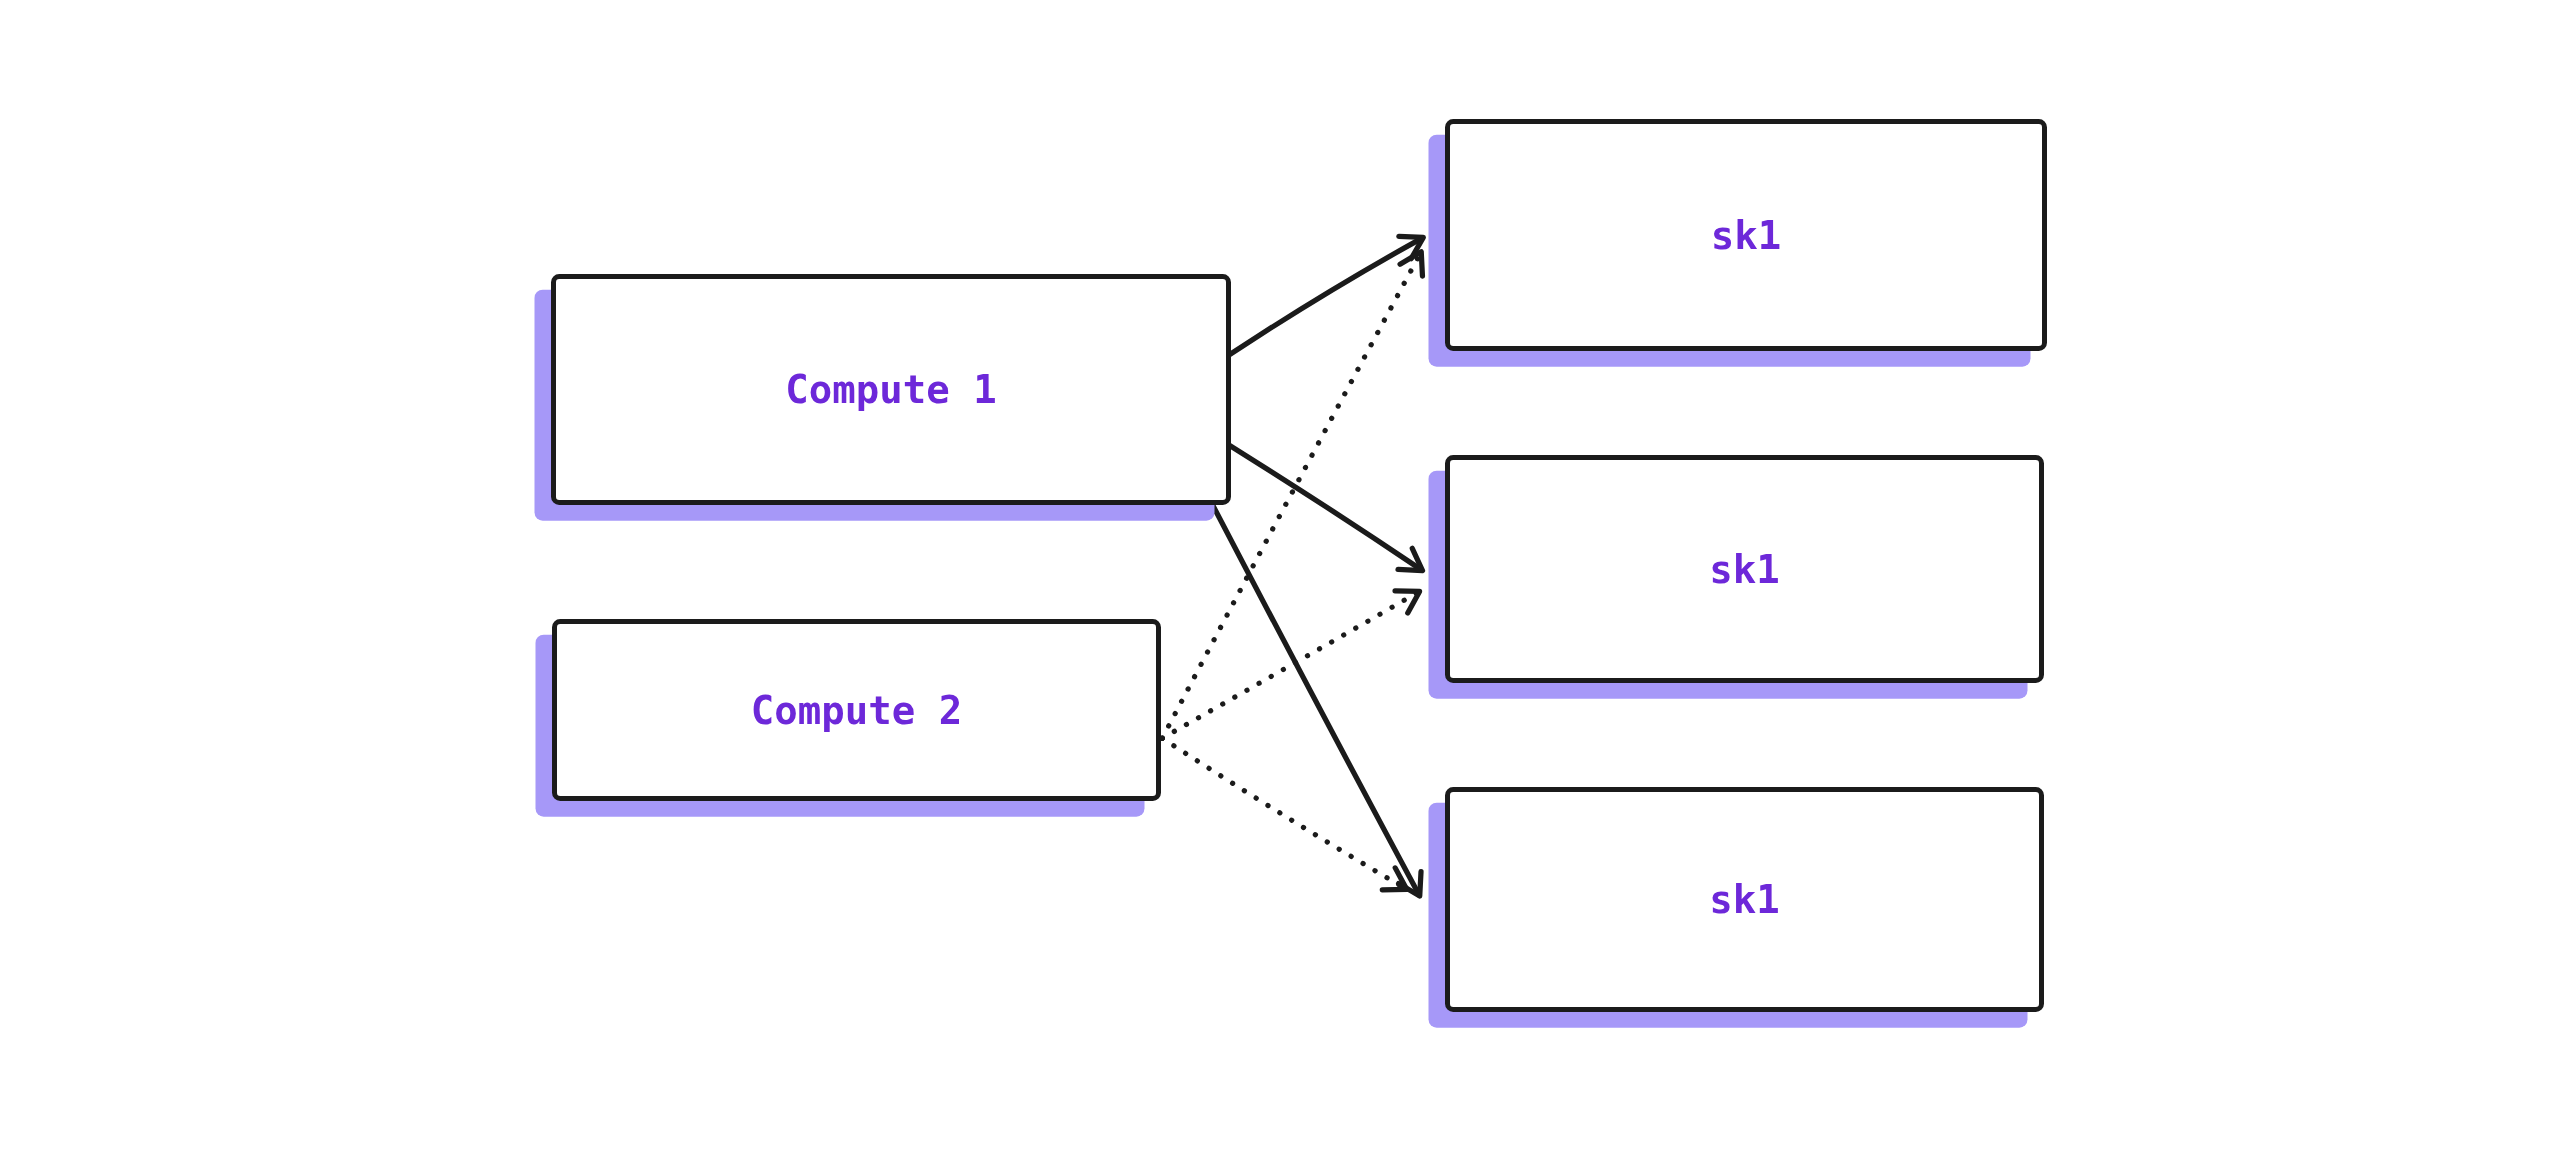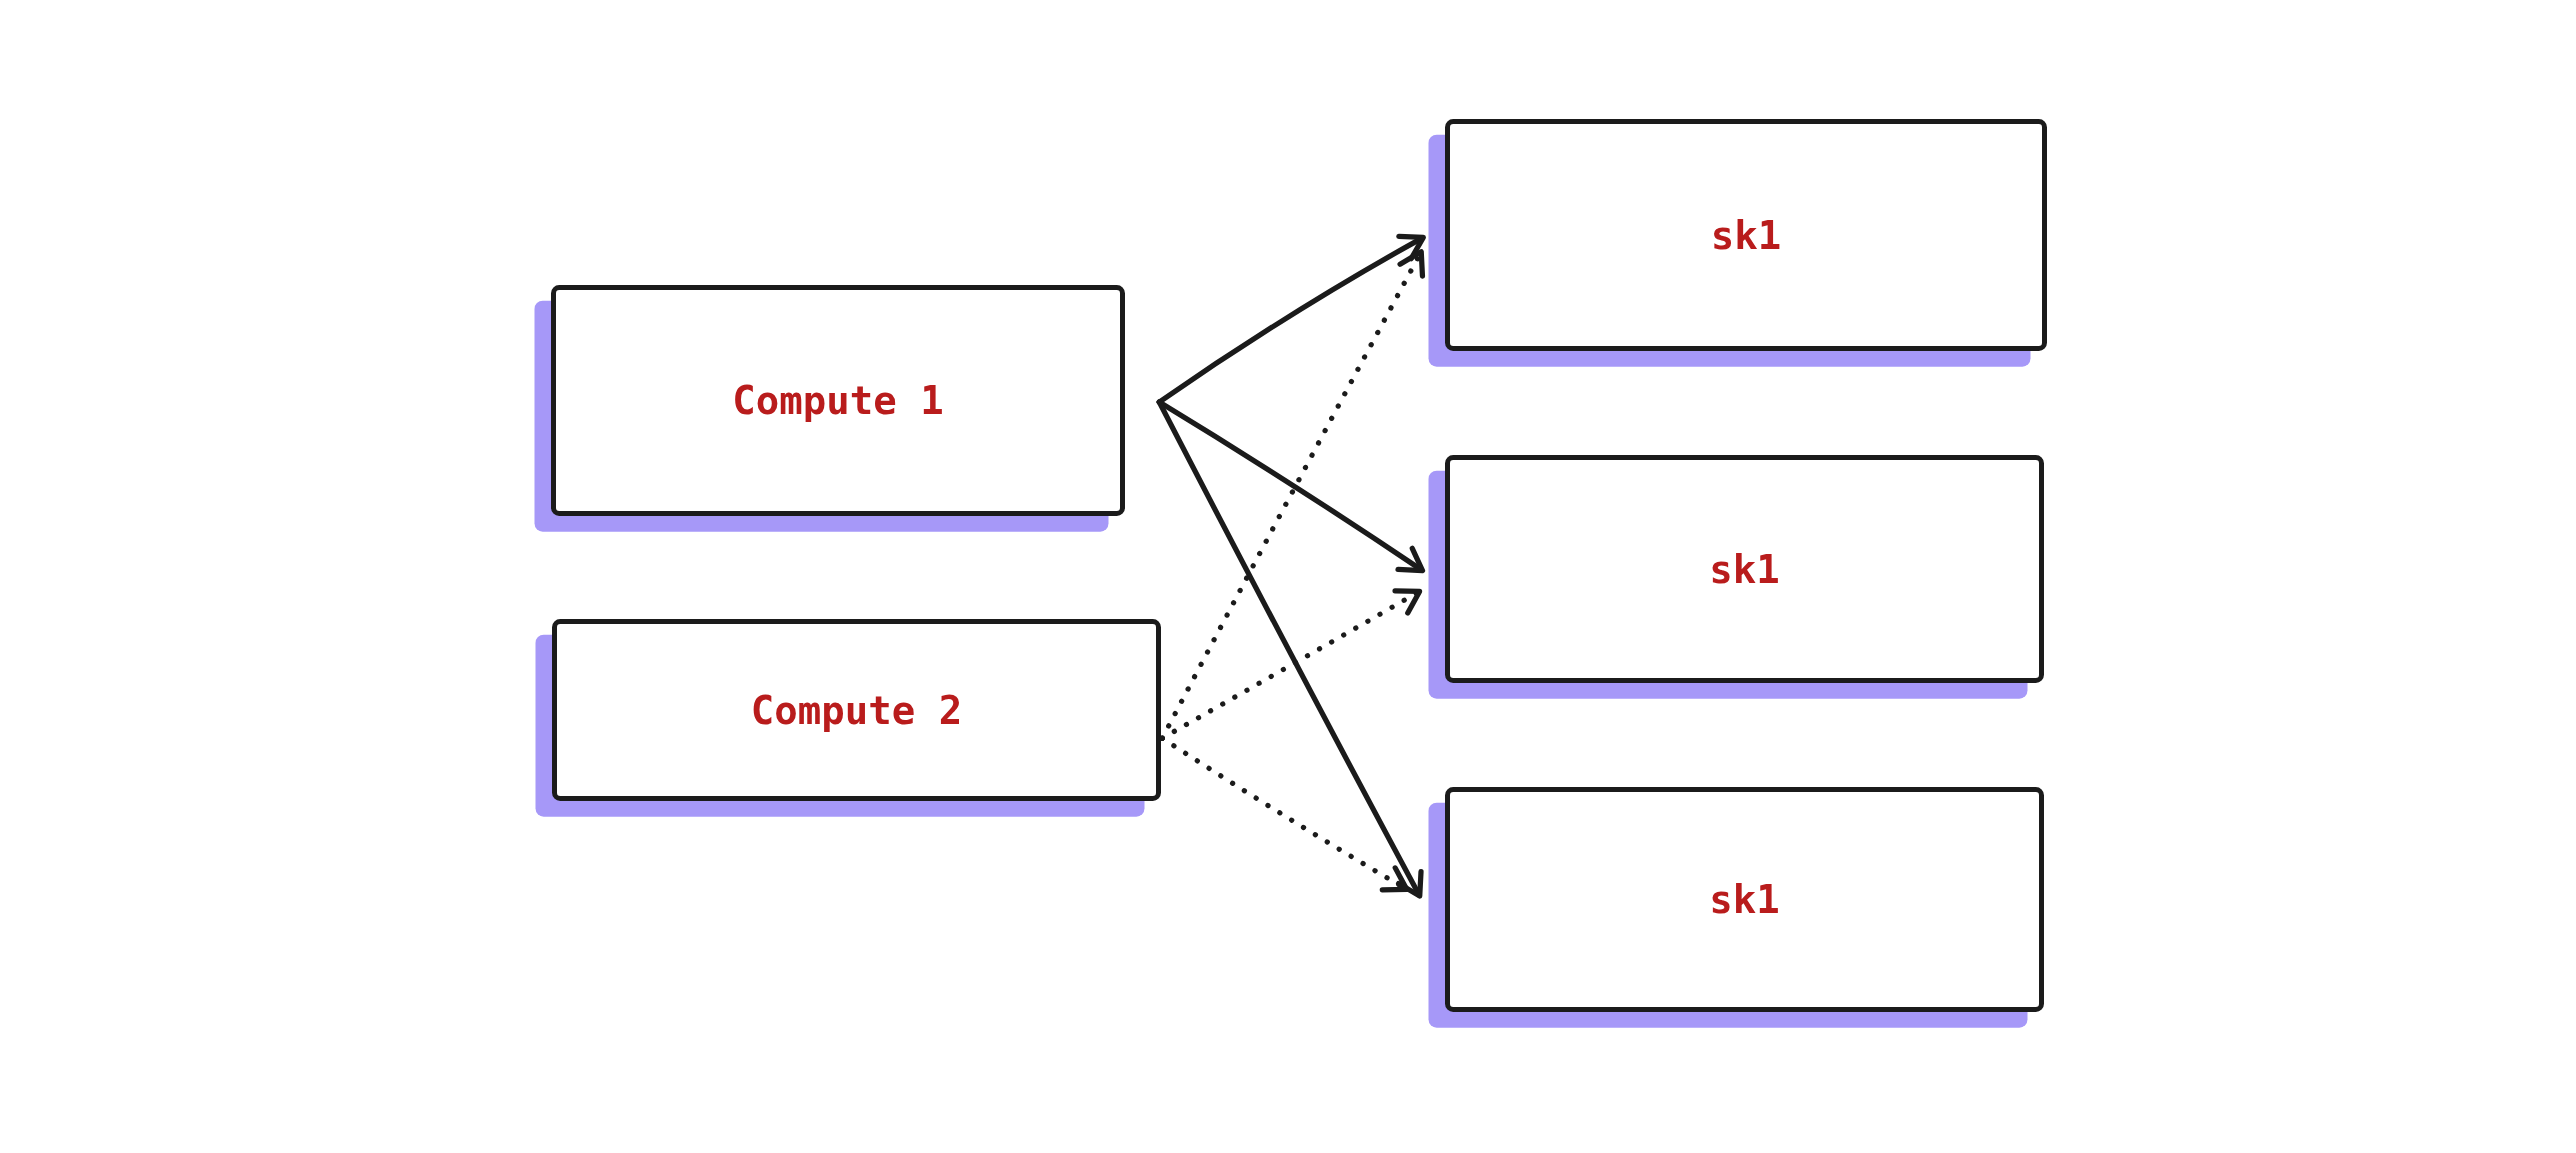--- a/index.html
+++ b/index.html
@@ -34,25 +34,25 @@
     box-shadow: -16.5px 15.7px 0 0 #a698f8;
     display: flex;
     align-items: center;
     justify-content: center;
   }
   .node-label {
     font-family: "DejaVu Sans Mono", monospace;
     font-weight: 700;
     font-size: 39px;
     letter-spacing: 0px;
-    color: #b91c1c;
+    color: #6d28d9;
     white-space: nowrap;
   }
   
-  #node-compute-1 { left: 551px;  top: 285px;  width: 574px; height: 231px; }
+  #node-compute-1 { left: 551px;  top: 274px;  width: 680px; height: 231px; }
   #node-compute-2 { left: 552px;  top: 619px;  width: 609px; height: 182px; }
   #node-sk1-top    { left: 1445px; top: 119px;  width: 602px; height: 232px; }
   #node-sk1-middle { left: 1445px; top: 455px;  width: 599px; height: 228px; }
   #node-sk1-bottom { left: 1445px; top: 787px; width: 599px; height: 225px; }
 
   .edge {
     fill: none;
     stroke: #1b1b1b;
     stroke-width: 7px;
     stroke-linecap: round;

